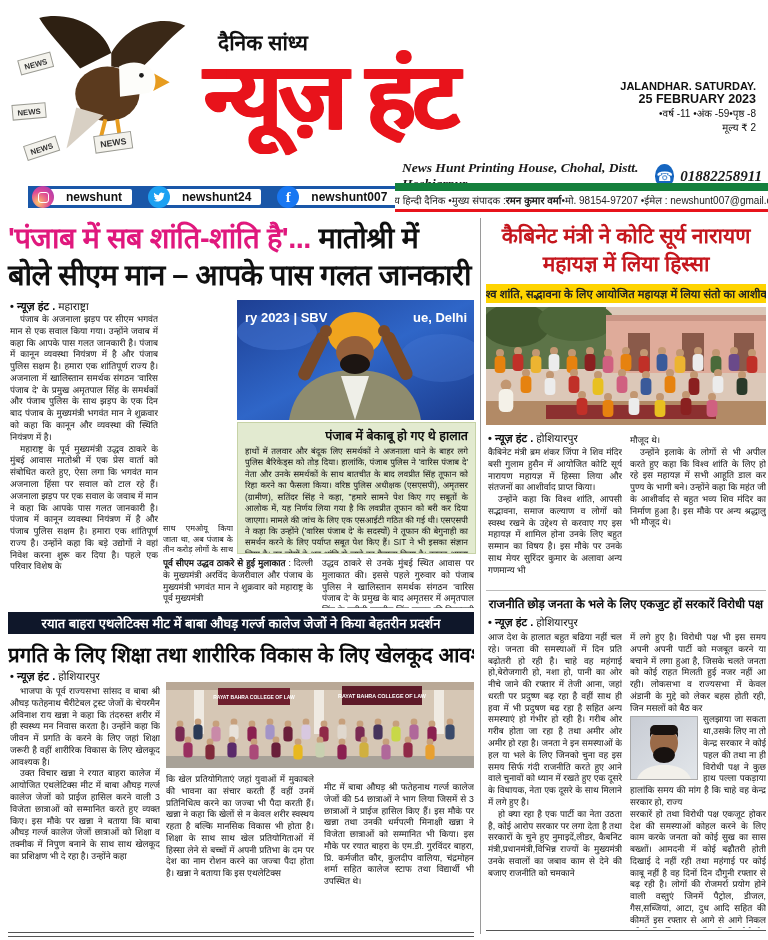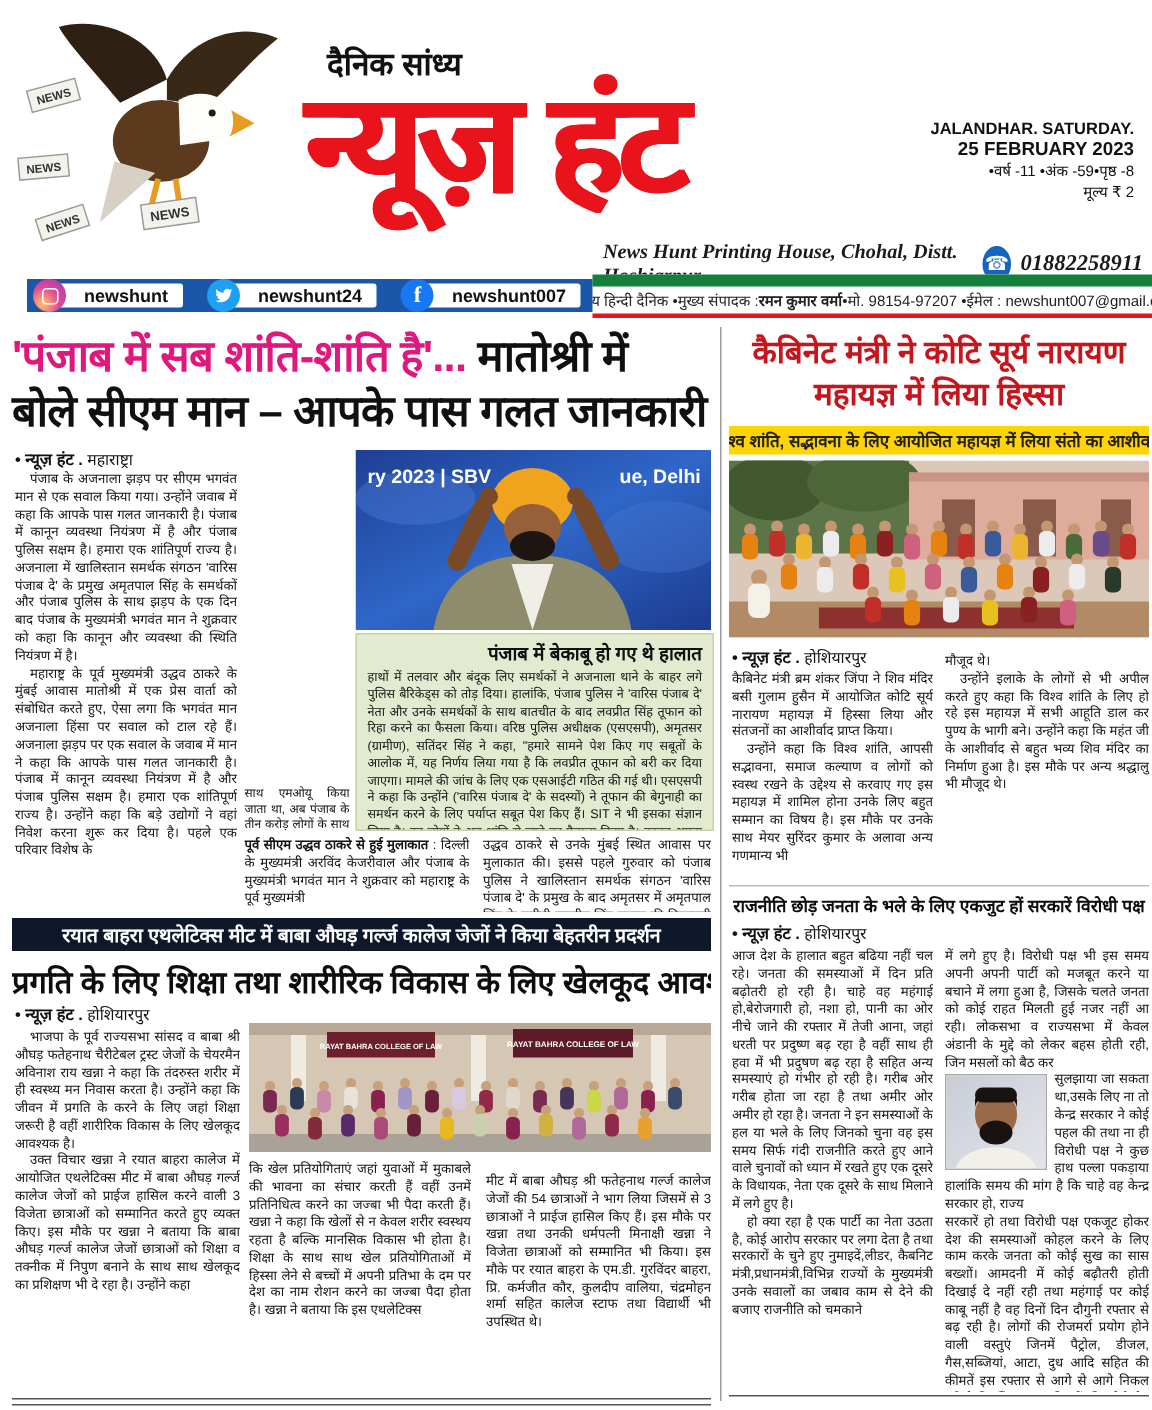--- a/index.html
+++ b/index.html
@@ -99,21 +99,21 @@
     <div class="d3">•वर्ष -11 •अंक -59•पृष्ठ -8</div>
     <div class="d4">मूल्य ₹ 2</div>
   </div>
 
   <div class="abs" style="left:402px;top:160px;width:360px;display:flex;align-items:center;gap:6px;">
     <span class="address">News Hunt Printing House, Chohal, Distt. Hoshiarpur.</span>
     <span class="phone-ic">☎</span>
     <span class="phone-num">01882258911</span>
   </div>
 
-  <div class="abs socialbar" style="left:18px;top:186px;width:372px;align-items:center;">
+  <div class="abs socialbar" style="left:28px;top:186px;width:372px;align-items:center;">
     <div class="pill">
       <span class="sic ig"></span>
       <span class="handle">newshunt</span>
     </div>
     <div class="pill">
       <span class="sic tw">
         <svg width="14" height="14" viewBox="0 0 24 24">
             <path fill="#fff" d="M22 6c-.7.3-1.5.6-2.3.7.8-.5 1.4-1.3 1.7-2.2-.8.5-1.6.8-2.6 1A4 4 0 0 0 12 8c0 .3 0 .6.1.9C8.7 8.7 5.8 7.2 3.9 4.8c-.4.6-.6 1.3-.6 2 0 1.4.7 2.6 1.8 3.3-.7 0-1.3-.2-1.8-.5v.1c0 2 1.4 3.6 3.2 4-.3.1-.7.1-1 .1-.3 0-.5 0-.8-.1.5 1.6 2 2.8 3.8 2.8A8 8 0 0 1 2.6 18 11.4 11.4 0 0 0 8.8 19.8c7.4 0 11.4-6.1 11.4-11.4v-.5c.8-.6 1.4-1.2 1.8-1.9z"></path>
           </svg>
       </span>

